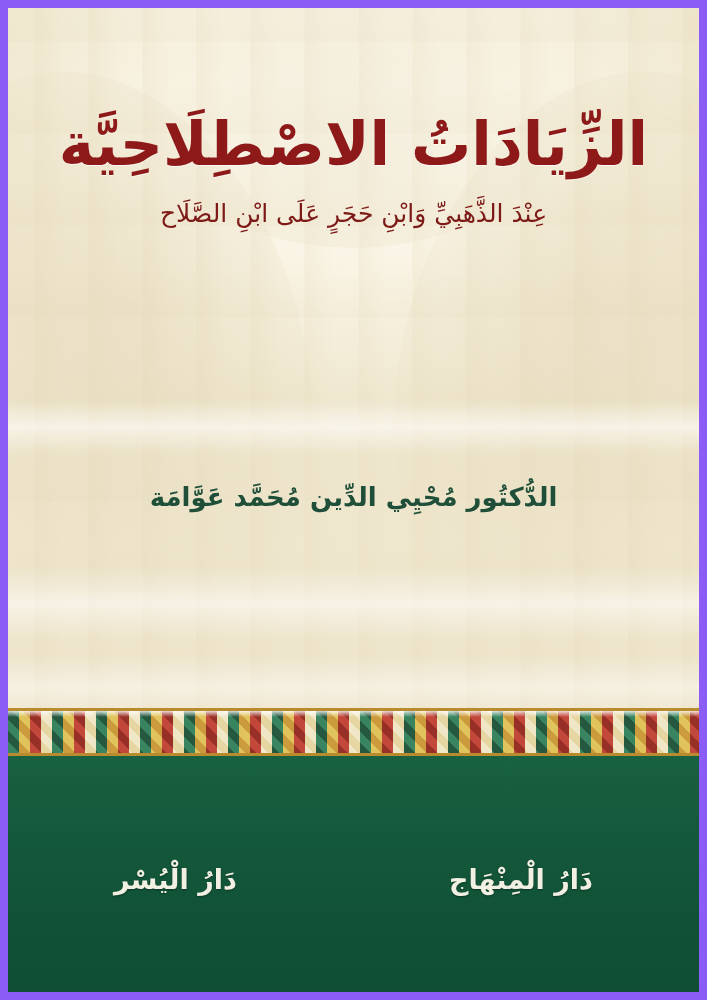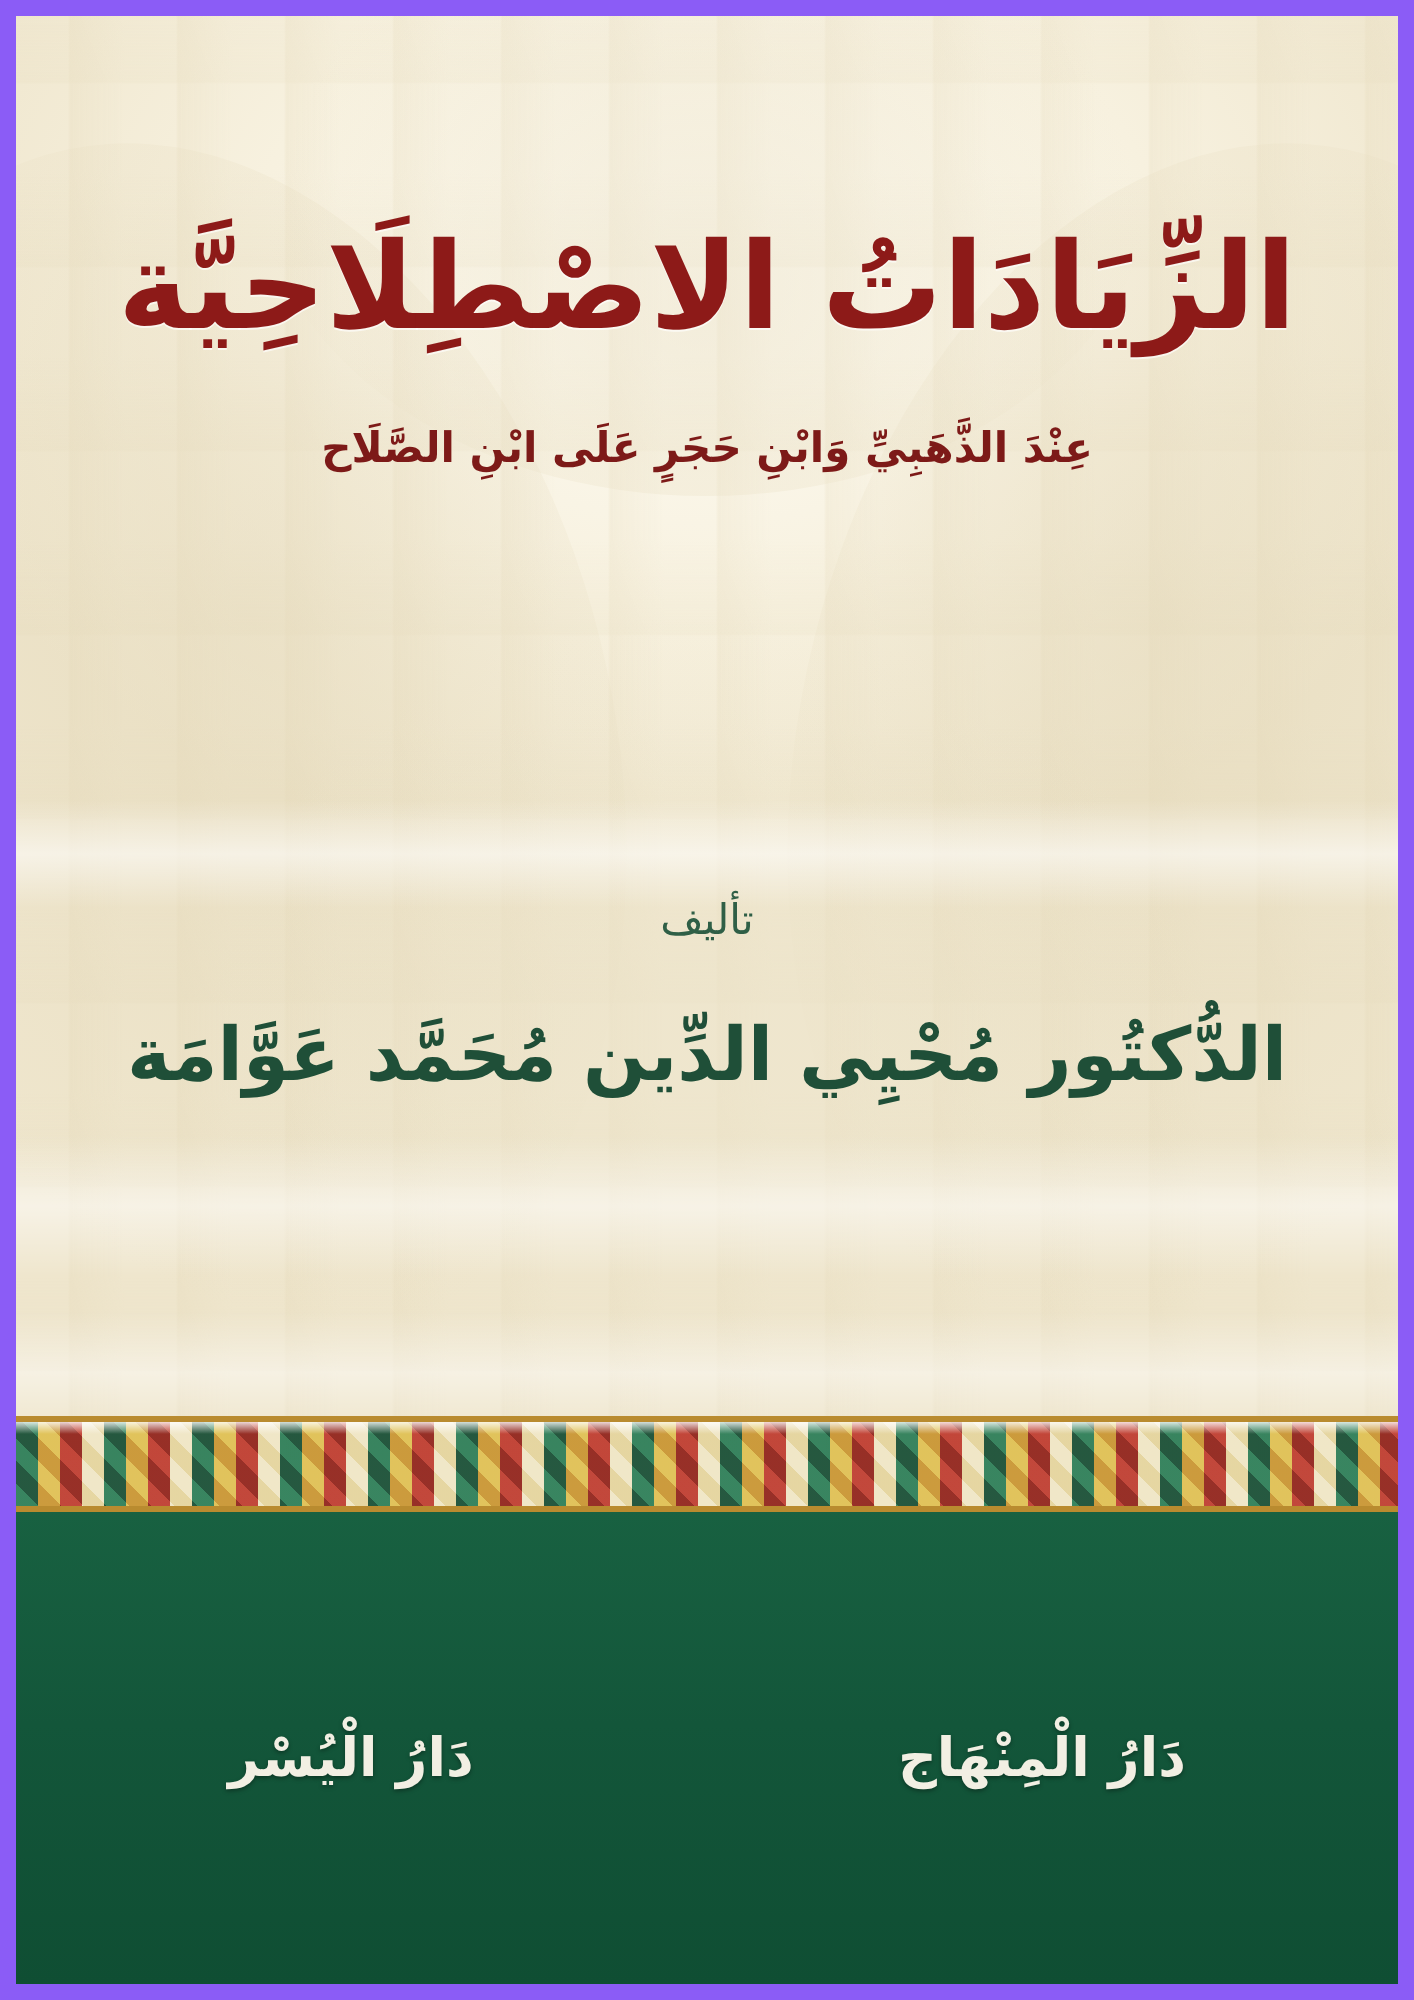--- a/index.html
+++ b/index.html
@@ -113,45 +113,45 @@
     font-family: "DejaVu Sans", "Liberation Sans", sans-serif;
     font-size: 60px;
     line-height: 1.35;
     font-weight: 700;
     color: #8d1a18;
     letter-spacing: -1px;
     text-shadow: 0 1px 0 rgba(255,255,255,0.65);
     direction: rtl;
   }
   .subtitle {
-    margin-top: 24px;
-    font-family: "DejaVu Sans", "Liberation Sans", sans-serif;
-    font-size: 21px;
+    margin-top: 10px;
+    font-family: "DejaVu Sans", "Liberation Sans", sans-serif;
+    font-size: 25px;
     line-height: 1.5;
-    font-weight: 700;
+    font-weight: 400;
     color: #7d1a18;
     direction: rtl;
   }
 
   .author-wrap {
     position: absolute;
     left: 0; top: 440px;
     width: 100%;
     text-align: center;
   }
   .author-label {
     font-family: "DejaVu Sans", "Liberation Sans", sans-serif;
     font-size: 21px;
     color: #2f5f46;
     direction: rtl;
   }
   .author-name {
     margin-top: 34px;
     font-family: "DejaVu Sans", "Liberation Sans", sans-serif;
-    font-size: 37px;
+    font-size: 26px;
     font-weight: 700;
     color: #1f4f38;
     direction: rtl;
   }
 
   
   .ornament-strip {
     position: absolute;
     left: 0;
     top: 700px;
@@ -239,21 +239,20 @@
       <div class="band band-a"></div>
       <div class="band band-b"></div>
       <div class="band band-c"></div>
 
       <div class="title-wrap">
         <div class="main-title">الزِّيَادَاتُ الاصْطِلَاحِيَّة</div>
         <div class="subtitle">عِنْدَ الذَّهَبِيِّ وَابْنِ حَجَرٍ عَلَى ابْنِ الصَّلَاح</div>
       </div>
 
       <div class="author-wrap">
-        <div class="author-label">تأليف</div>
         <div class="author-name">الدُّكتُور مُحْيِي الدِّين مُحَمَّد عَوَّامَة</div>
       </div>
     </div>
 
     <div class="ornament-strip">
       <div class="strip-line top"></div>
       <div class="strip-body"></div>
       <div class="strip-overlay"></div>
       <div class="strip-edge"></div>
       <div class="strip-line bottom"></div>

